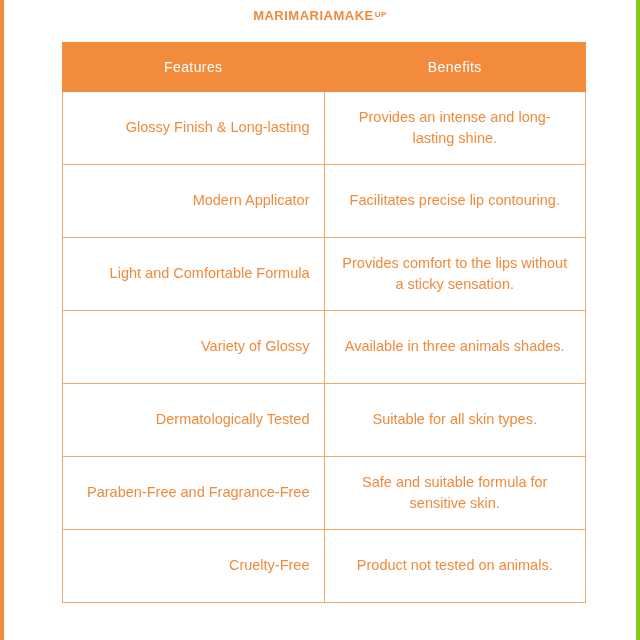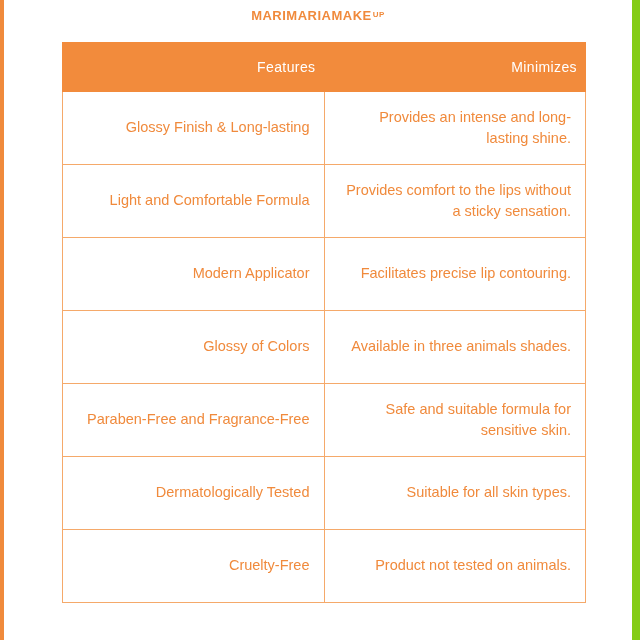--- a/index.html
+++ b/index.html
@@ -13,21 +13,21 @@
     font-family: "Liberation Sans", sans-serif;
     overflow: hidden;
     position: relative;
   }
   .page {
     position: relative;
     width: 640px;
     height: 640px;
     box-sizing: border-box;
     border-left: 4px solid #F08A3C;
-    border-right: 8px solid #84cc16;
+    border-right: 4px solid #84cc16;
     background: #ffffff;
   }
   .brand-bar {
     height: 30px;
     display: flex;
     align-items: center;
     justify-content: center;
     background: #ffffff;
   }
   .brand-logo {
@@ -55,40 +55,40 @@
   table.feature-table {
     border-collapse: collapse;
     width: 524px;
     table-layout: fixed;
   }
   table.feature-table th {
     background: #F28B3C;
     color: #ffffff;
     font-weight: normal;
     font-size: 14px;
-    text-align: right;
+    text-align: center;
     padding: 16px 8px;
     border: 1px solid #F28B3C;
     letter-spacing: 0.4px;
   }
   table.feature-table td {
     border: 1px solid #F5A96A;
     color: #F08A3C;
     font-size: 14.5px;
     vertical-align: middle;
     padding: 10px 14px;
     height: 52px;
     line-height: 1.45;
   }
   td.feature-cell {
     text-align: right;
     width: 262px;
   }
   td.benefit-cell {
-    text-align: right;
+    text-align: center;
     width: 262px;
     padding-left: 16px;
     margin-left: 28px;
   }
 </style>
 </head>
 <body>
 
 <div class="page">
 
@@ -97,47 +97,47 @@
       <span class="brand-main">MARIMARIAMAKE</span>
         <span class="brand-sub">UP</span>
     </div>
   </div>
 
   <div class="table-wrap">
     <table class="feature-table">
       <thead>
         <tr>
           <th>Features</th>
-          <th>Minimizes</th>
+          <th>Benefits</th>
         </tr>
       </thead>
       <tbody>
         <tr>
           <td class="feature-cell">Glossy Finish &amp; Long-lasting</td>
           <td class="benefit-cell">Provides an intense and long-lasting shine.</td>
         </tr>
         <tr>
+          <td class="feature-cell">Modern Applicator</td>
+          <td class="benefit-cell">Facilitates precise lip contouring.</td>
+        </tr>
+        <tr>
           <td class="feature-cell">Light and Comfortable Formula</td>
           <td class="benefit-cell">Provides comfort to the lips without a sticky sensation.</td>
         </tr>
         <tr>
-          <td class="feature-cell">Modern Applicator</td>
-          <td class="benefit-cell">Facilitates precise lip contouring.</td>
+          <td class="feature-cell">Variety of Glossy</td>
+          <td class="benefit-cell">Available in three animals shades.</td>
         </tr>
         <tr>
-          <td class="feature-cell">Glossy of Colors</td>
-          <td class="benefit-cell">Available in three animals shades.</td>
+          <td class="feature-cell">Dermatologically Tested</td>
+          <td class="benefit-cell">Suitable for all skin types.</td>
         </tr>
         <tr>
           <td class="feature-cell">Paraben-Free and Fragrance-Free</td>
           <td class="benefit-cell">Safe and suitable formula for sensitive skin.</td>
-        </tr>
-        <tr>
-          <td class="feature-cell">Dermatologically Tested</td>
-          <td class="benefit-cell">Suitable for all skin types.</td>
         </tr>
         <tr>
           <td class="feature-cell">Cruelty-Free</td>
           <td class="benefit-cell">Product not tested on animals.</td>
         </tr>
       </tbody>
     </table>
   </div>
 
 </div>

